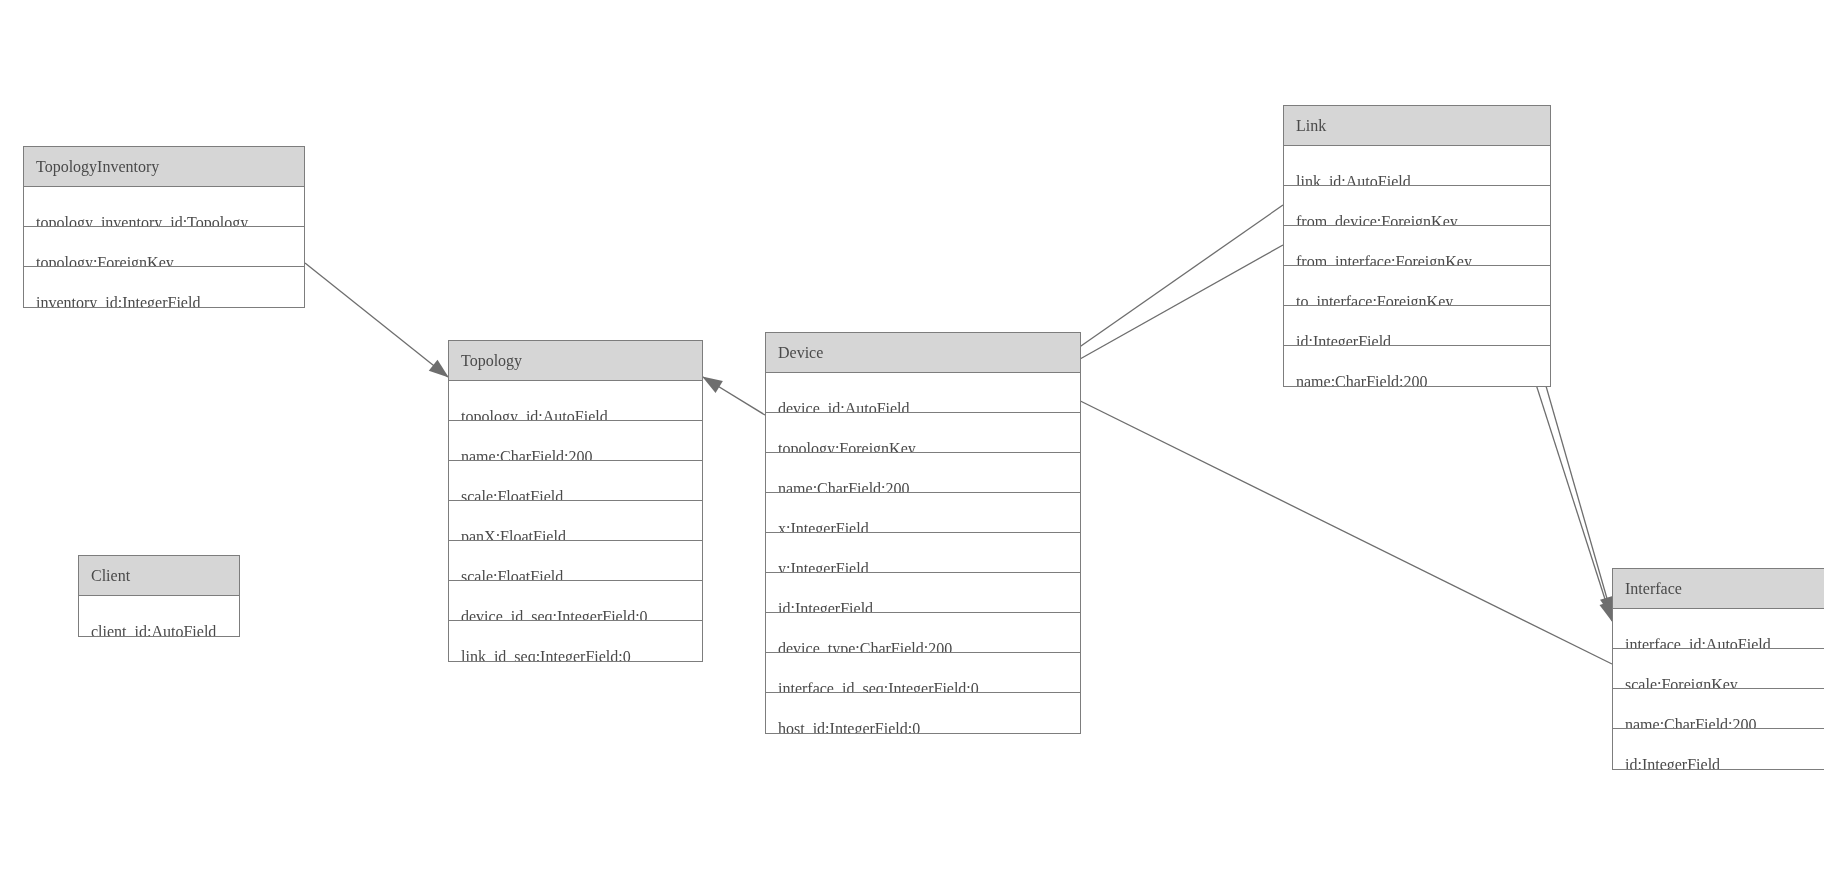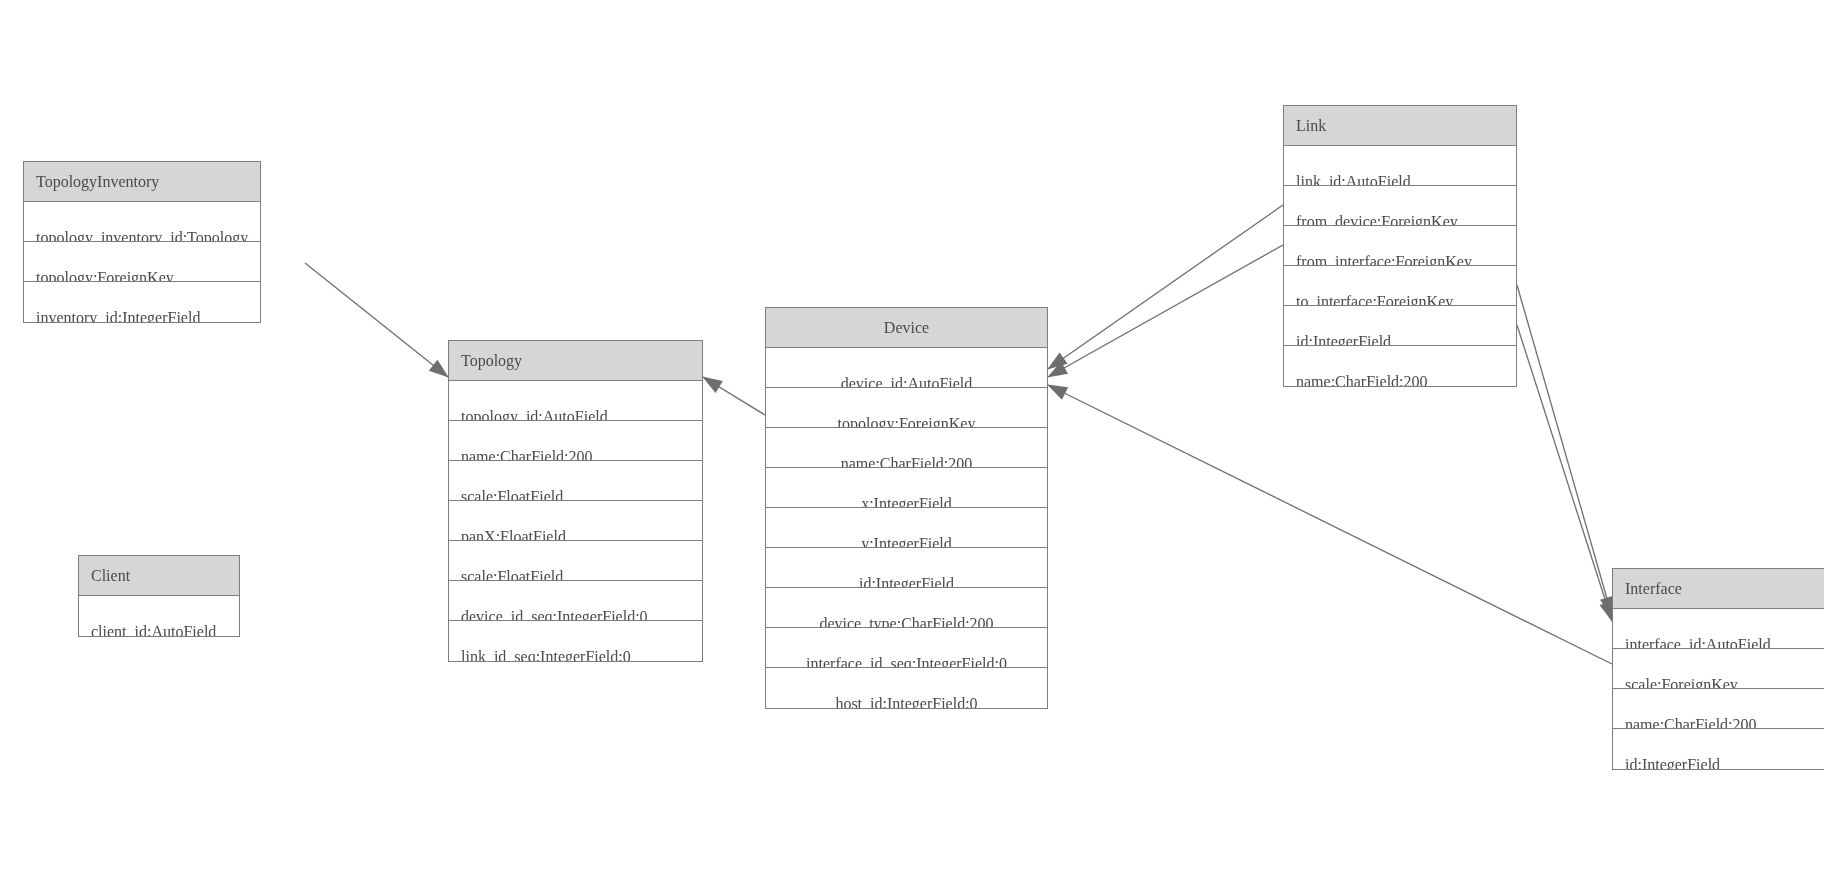--- a/index.html
+++ b/index.html
@@ -73,21 +73,21 @@
 
     <line x1="1283" y1="245" x2="1048" y2="377" stroke="#6e6e6e" stroke-width="1.3" marker-end="url(#arrow)"></line>
 
     <line x1="1517" y1="285" x2="1612" y2="616" stroke="#6e6e6e" stroke-width="1.3" marker-end="url(#arrow)"></line>
 
     <line x1="1517" y1="325" x2="1612" y2="621" stroke="#6e6e6e" stroke-width="1.3" marker-end="url(#arrow)"></line>
 
     <line x1="1612" y1="664" x2="1048" y2="385" stroke="#6e6e6e" stroke-width="1.3" marker-end="url(#arrow)"></line>
   </svg>
 
-  <div class="entity" style="left:23px; top:161px; width:238px;">
+  <div class="entity" style="left:23px; top:146px; width:282px;">
     <div class="entity-header">TopologyInventory</div>
     <div class="entity-row">topology_inventory_id:Topology</div>
     <div class="entity-row">topology:ForeignKey</div>
     <div class="entity-row">inventory_id:IntegerField</div>
   </div>
 
   <div class="entity" style="left:448px; top:317px; width:255px;margin-top:23px;">
     <div class="entity-header">Topology</div>
     <div class="entity-row">topology_id:AutoField</div>
     <div class="entity-row">name:CharField:200</div>
@@ -96,34 +96,34 @@
     <div class="entity-row">scale:FloatField</div>
     <div class="entity-row">device_id_seq:IntegerField:0</div>
     <div class="entity-row">link_id_seq:IntegerField:0</div>
   </div>
 
   <div class="entity" style="left:78px; top:555px; width:162px;">
     <div class="entity-header">Client</div>
     <div class="entity-row">client_id:AutoField</div>
   </div>
 
-  <div class="entity" style="left:765px; top:307px; width:283px;text-align:center;">
+  <div class="entity" style="left:765px; top:332px; width:316px;">
     <div class="entity-header">Device</div>
     <div class="entity-row">device_id:AutoField</div>
     <div class="entity-row">topology:ForeignKey</div>
     <div class="entity-row">name:CharField:200</div>
     <div class="entity-row">x:IntegerField</div>
     <div class="entity-row">y:IntegerField</div>
     <div class="entity-row">id:IntegerField</div>
     <div class="entity-row">device_type:CharField:200</div>
     <div class="entity-row">interface_id_seq:IntegerField:0</div>
     <div class="entity-row">host_id:IntegerField:0</div>
   </div>
 
-  <div class="entity" style="left:1283px; top:105px; width:234px;">
+  <div class="entity" style="left:1283px; top:105px; width:268px;">
     <div class="entity-header">Link</div>
     <div class="entity-row">link_id:AutoField</div>
     <div class="entity-row">from_device:ForeignKey</div>
     <div class="entity-row">from_interface:ForeignKey</div>
     <div class="entity-row">to_interface:ForeignKey</div>
     <div class="entity-row">id:IntegerField</div>
     <div class="entity-row">name:CharField:200</div>
   </div>
 
   <div class="entity" style="left:1612px; top:568px; width:232px;">

